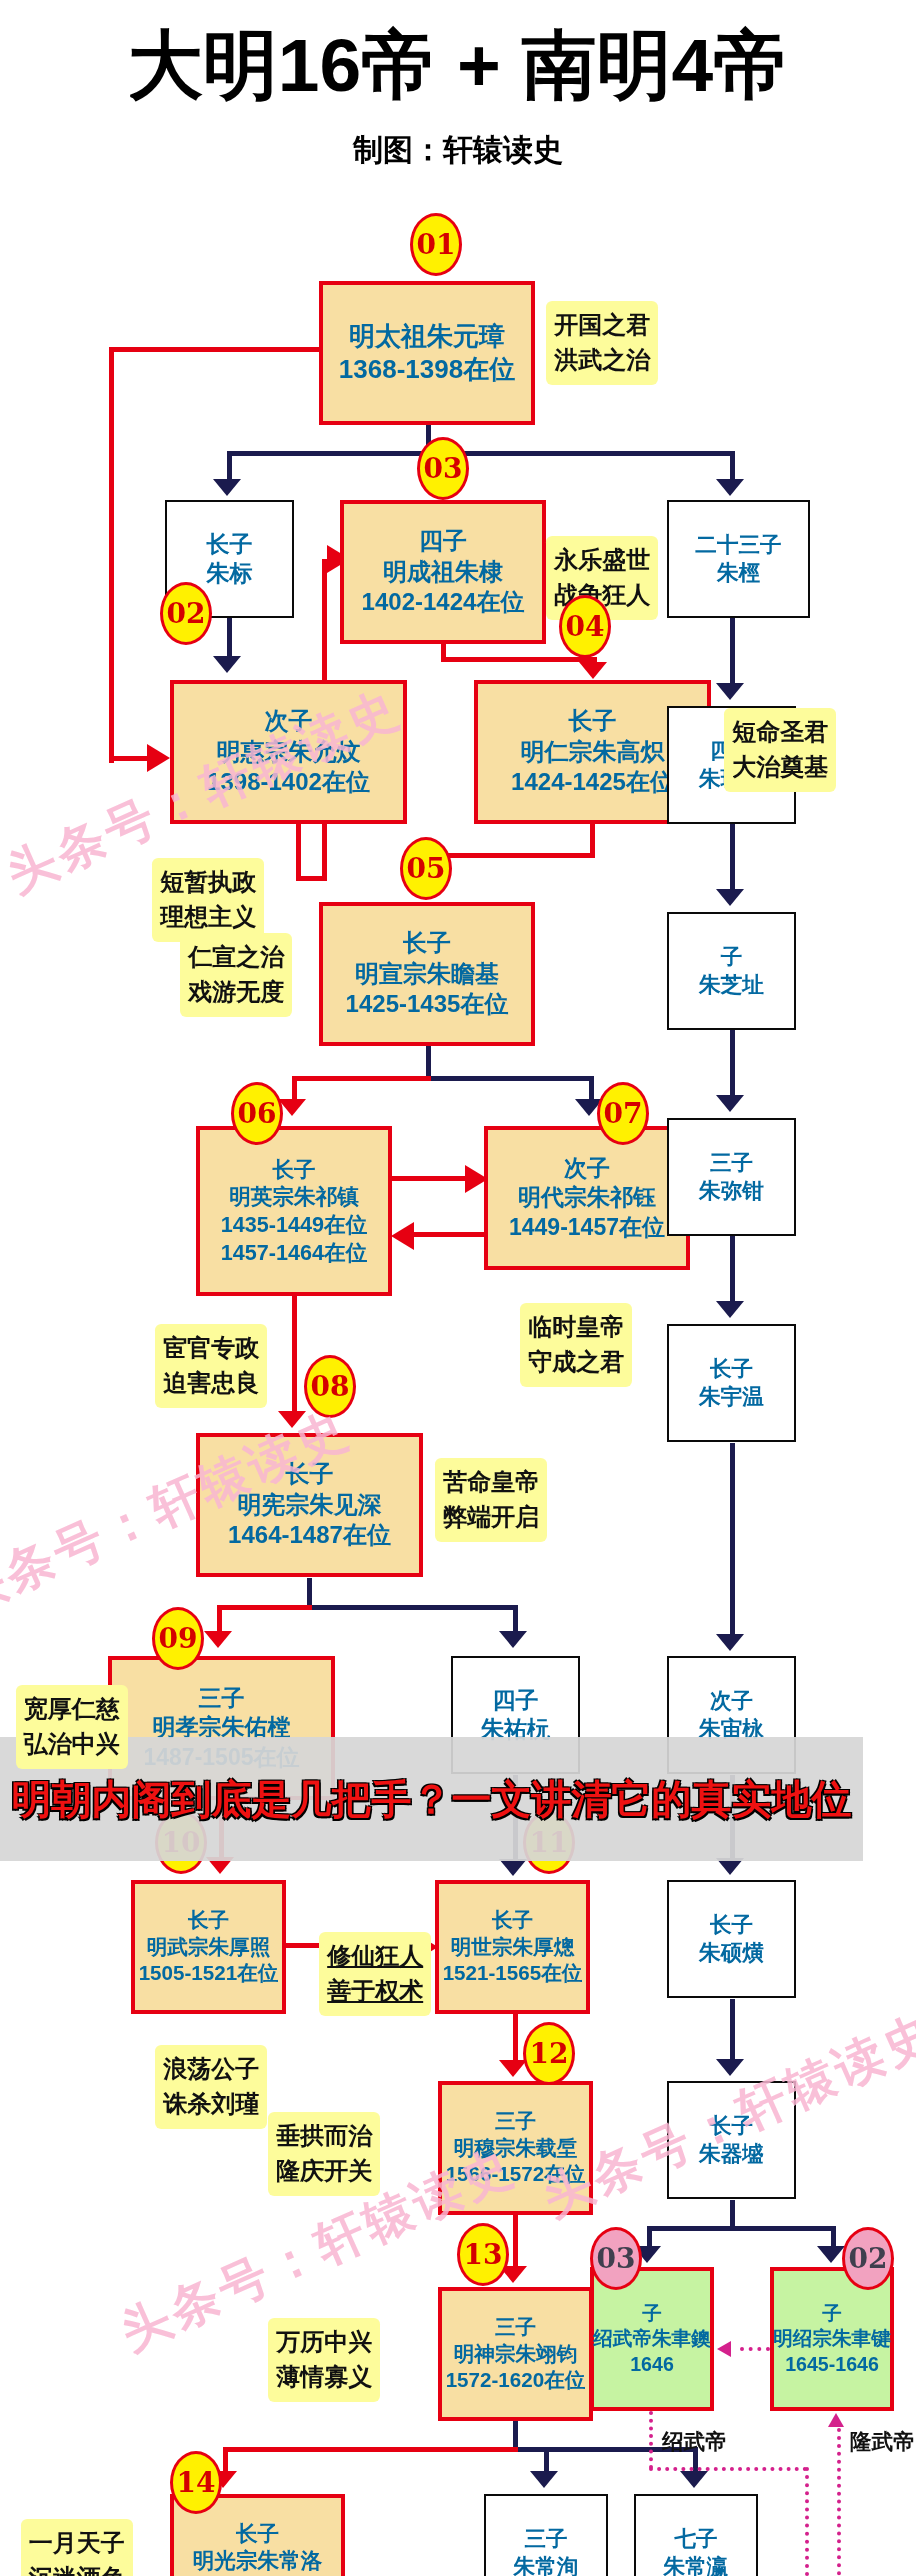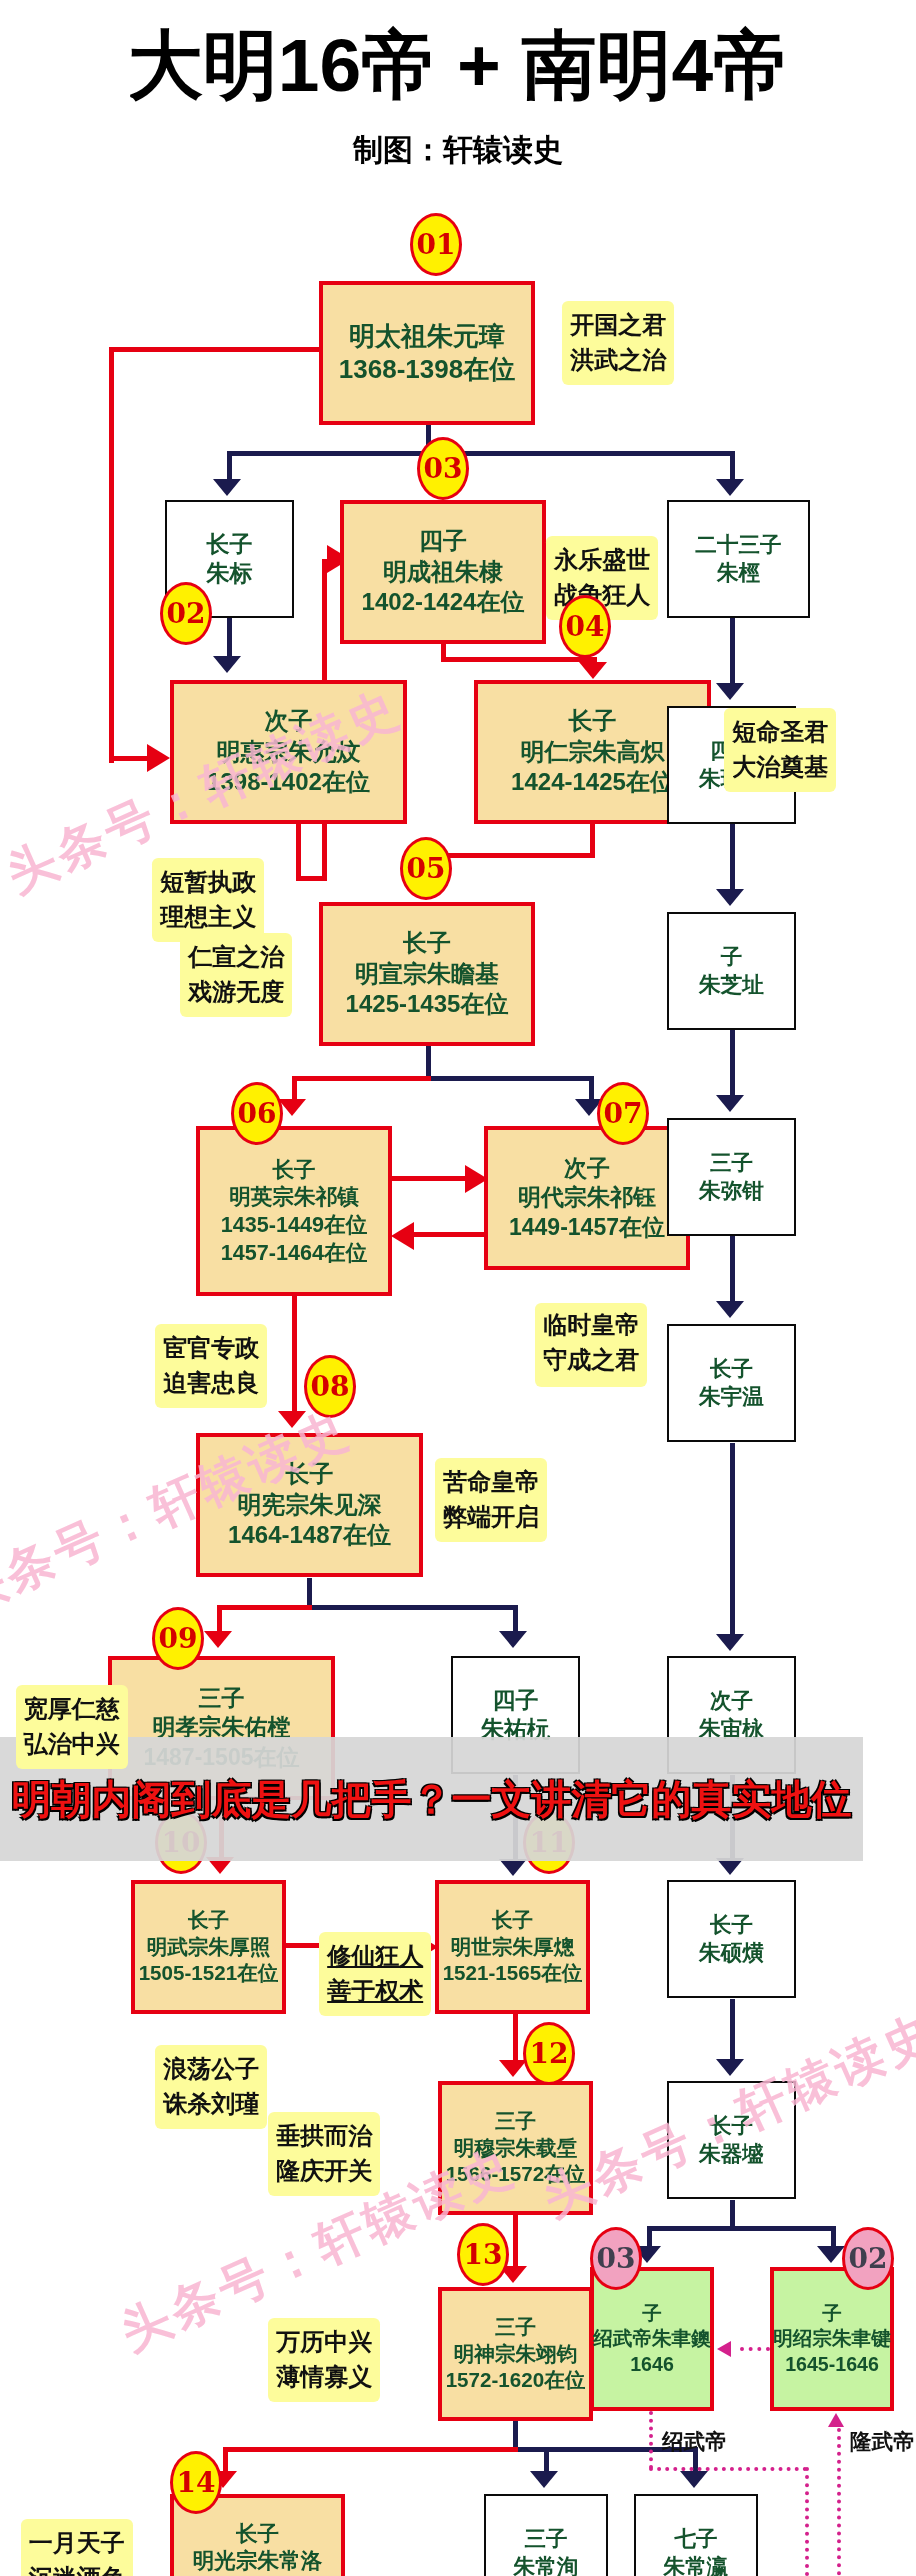--- a/index.html
+++ b/index.html
@@ -1,20 +1,20 @@
 <!DOCTYPE html>
 <html style="font-size:8.2px"><head>
 <meta charset="utf-8">
 <style>
   html,body{margin:0;padding:0;background:#fff;}
   #page{position:relative;width:916px;height:2971px;background:#fff;overflow:hidden;
         font-family:"Liberation Sans",sans-serif;}
   .ttl{position:absolute;left:0;width:916px;text-align:center;font-weight:900;color:#000;white-space:nowrap;}
   .box{position:absolute;z-index:10;box-sizing:border-box;display:flex;flex-direction:column;
-       justify-content:center;align-items:center;text-align:center;font-weight:bold;color:#14532d;}
+       justify-content:center;align-items:center;text-align:center;font-weight:bold;color:#0369a1;}
   .box.emperor{background:#f8dfa3;border:4.6px solid #e60012;}
   .box.prince{background:#fff;border:2.6px solid #0a0a0a;}
   .box.southern{background:#c6f3a2;border:4.6px solid #e60012;}
   .box .ln{line-height:1.28;white-space:nowrap;}
   .badge{position:absolute;z-index:30;width:52px;height:63px;border-radius:50%;
          background:#fff100;border:3.6px solid #e60012;box-sizing:border-box;
          display:flex;align-items:center;justify-content:center;
          font-weight:bold;font-size:28px;color:#d40000;font-family:"DejaVu Serif","Liberation Serif",serif;}
   .badge.pink{background:#f2a2c0;color:#3f3f4e;}
   .ann{position:absolute;z-index:20;background:#fdfc9b;border-radius:6.2px;padding:7.2px 8.2px;
@@ -271,21 +271,21 @@
     <div class="badge" style="left: 597px; top: 1082px;">07</div>
     <div class="badge" style="left: 304px; top: 1355px;">08</div>
     <div class="badge" style="left: 152px; top: 1607px;">09</div>
     <div class="badge" style="left: 155px; top: 1811px;">10</div>
     <div class="badge" style="left: 523px; top: 1811px;">11</div>
     <div class="badge" style="left: 523px; top: 2022px;">12</div>
     <div class="badge" style="left: 457px; top: 2223px;">13</div>
     <div class="badge" style="left: 170px; top: 2451px;">14</div>
     <div class="badge pink" style="left: 590px; top: 2227px;">03</div>
     <div class="badge pink" style="left: 842px; top: 2227px;">02</div>
-    <div class="ann" style="left: 562px; top: 301px;">
+    <div class="ann" style="left: 546px; top: 301px;">
       <div>开国之君</div>
       <div>洪武之治</div>
     </div>
     <div class="ann" style="left: 546px; top: 536px;">
       <div>永乐盛世</div>
       <div>战争狂人</div>
     </div>
     <div class="ann" style="left: 152px; top: 858px;">
       <div>短暂执政</div>
       <div>理想主义</div>
@@ -295,21 +295,21 @@
       <div>大治奠基</div>
     </div>
     <div class="ann" style="left: 180px; top: 933px;">
       <div>仁宣之治</div>
       <div>戏游无度</div>
     </div>
     <div class="ann" style="left: 155px; top: 1324px;">
       <div>宦官专政</div>
       <div>迫害忠良</div>
     </div>
-    <div class="ann" style="left: 535px; top: 1303px; font-family: Liberation Mono, monospace;">
+    <div class="ann" style="left: 520px; top: 1303px;">
       <div>临时皇帝</div>
       <div>守成之君</div>
     </div>
     <div class="ann" style="left: 435px; top: 1458px;">
       <div>苦命皇帝</div>
       <div>弊端开启</div>
     </div>
     <div class="ann" style="left: 15.5px; top: 1685px; z-index: 70;">
       <div>宽厚仁慈</div>
       <div>弘治中兴</div>

